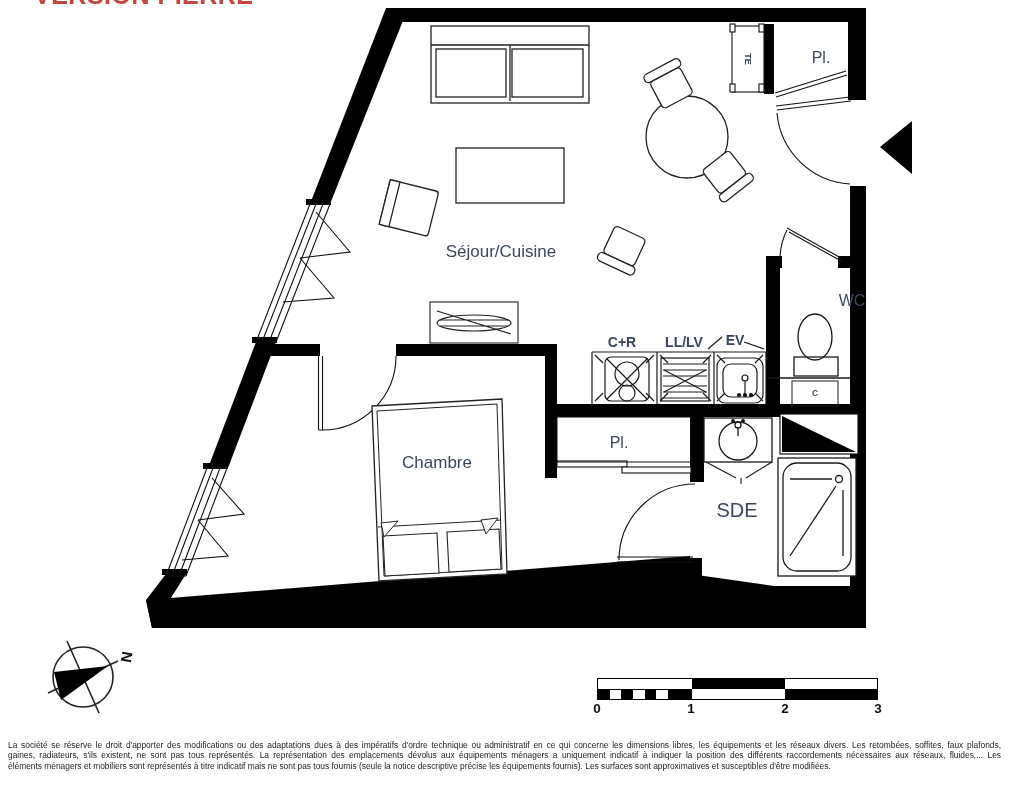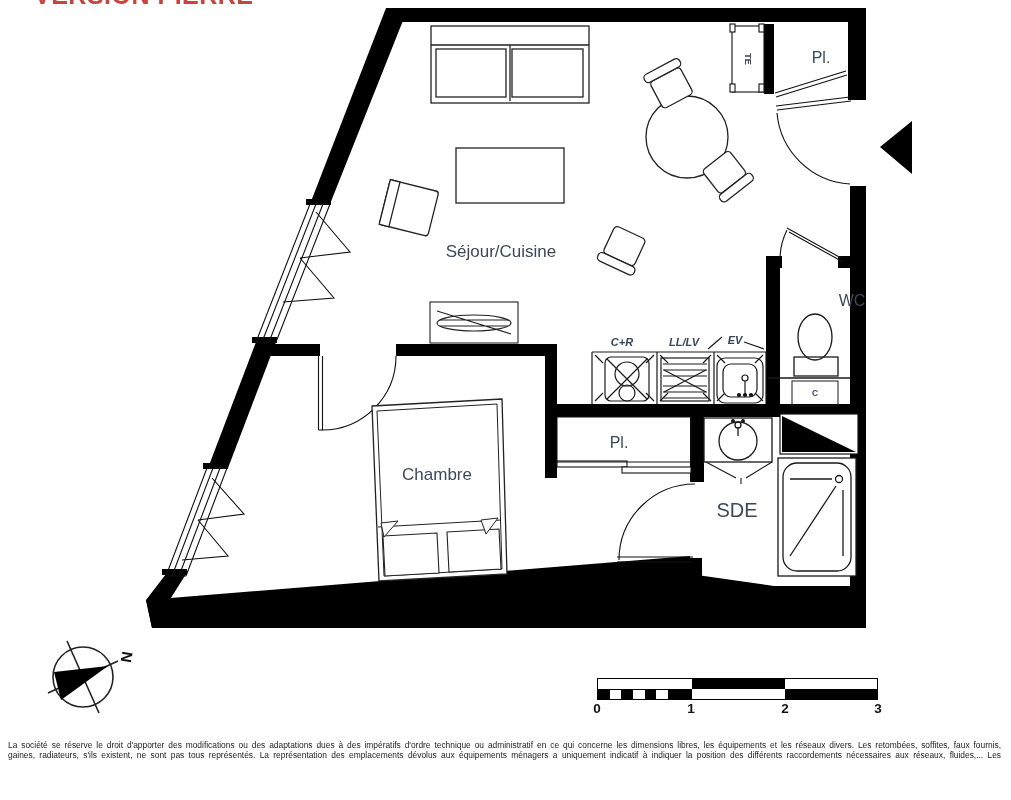--- a/index.html
+++ b/index.html
@@ -3,28 +3,28 @@
 <meta charset="utf-8">
 <style>
   html,body{margin:0;padding:0;background:#fff;}
   .page{position:relative;width:1011px;height:800px;overflow:hidden;background:#fff;
         font-family:"Liberation Sans",sans-serif;}
   .page svg{position:absolute;left:0;top:0;}
   .title{position:absolute;left:34px;top:-19px;font-size:25px;font-weight:bold;
          letter-spacing:.5px;color:#c6453f;white-space:nowrap;}
   .lbl{position:absolute;transform:translate(-50%,-50%);color:#3d4859;white-space:nowrap;}
   .lbl-sejour{left:501px;top:252px;font-size:17px;}
-  .lbl-chambre{left:437px;top:475px;font-size:17px;}
+  .lbl-chambre{left:437px;top:463px;font-size:17px;}
   .lbl-wc{left:816px;top:301px;font-size:16px;margin-left:36px;}
   .lbl-sde{left:737px;top:510px;font-size:20px;}
   .lbl-pl-hall{left:619px;top:443px;font-size:16px;}
   .lbl-pl-entry{left:821px;top:58px;font-size:16px;}
   .lbl-te{left:748px;top:59px;font-size:9px;font-weight:600;transform:translate(-50%,-50%) rotate(90deg);}
   .lbl-c{left:815px;top:393px;font-size:8.5px;font-weight:600;}
-  .lbl-k{font-size:11px;font-weight:600;color:#39455a;font-style:italic;}
+  .lbl-k{font-size:14px;font-weight:600;color:#39455a;}
   .lbl-cr{left:622px;top:342px;}
   .lbl-lllv{left:684px;top:342px;text-align:center;}
   .lbl-ev{left:735px;top:340px;text-align:right;}
   .lbl-n{left:127px;top:657px;font-size:15px;font-weight:bold;color:#111;
          transform:translate(-50%,-50%) rotate(100deg);}
   
   .scalebar{position:absolute;left:597px;top:678px;width:281px;height:22px;
             border:1px solid #000;box-sizing:border-box;background:#fff;}
   .sb-seg{position:absolute;}
   .tick{position:absolute;top:701px;transform:translate(-50%,0);font-size:13.5px;
@@ -239,17 +239,18 @@
     <div class="sb-seg" style="left:82px;top:10px;width:11.5px;height:10px;background:#000;"></div>
     <div class="sb-seg" style="left:93.5px;top:10px;width:93.5px;height:10px;background:#fff;"></div>
     <div class="sb-seg" style="left:187px;top:10px;width:92px;height:10px;background:#000;"></div>
   </div>
   <div class="tick t0">0</div>
   <div class="tick t1">1</div>
   <div class="tick t2">2</div>
   <div class="tick t3">3</div>
 
   <div class="disclaimer">
-    <div class="disc-line">La société se réserve le droit d'apporter des modifications ou des adaptations dues à des impératifs d'ordre technique ou administratif en ce qui concerne les dimensions libres, les équipements et les réseaux divers. Les retombées, soffites, faux fournis,</div>
+    <div class="disc-line">La société se réserve le droit d'apporter des modifications ou des adaptations dues à des impératifs d'ordre technique ou administratif en ce qui concerne les dimensions libres, les équipements et les réseaux divers. Les retombées, soffites, faux plafonds,</div>
     <div class="disc-line">gaines, radiateurs, s'ils existent, ne sont pas tous représentés. La représentation des emplacements dévolus aux équipements ménagers a uniquement indicatif à indiquer la position des différents raccordements nécessaires aux réseaux, fluides,... Les</div>
+    <div class="disc-line last">éléments ménagers et mobiliers sont représentés à titre indicatif mais ne sont pas tous fournis (seule la notice descriptive précise les équipements fournis). Les surfaces sont approximatives et susceptibles d'être modifiées.</div>
   </div>
 
 </div>
 
 </body></html>

